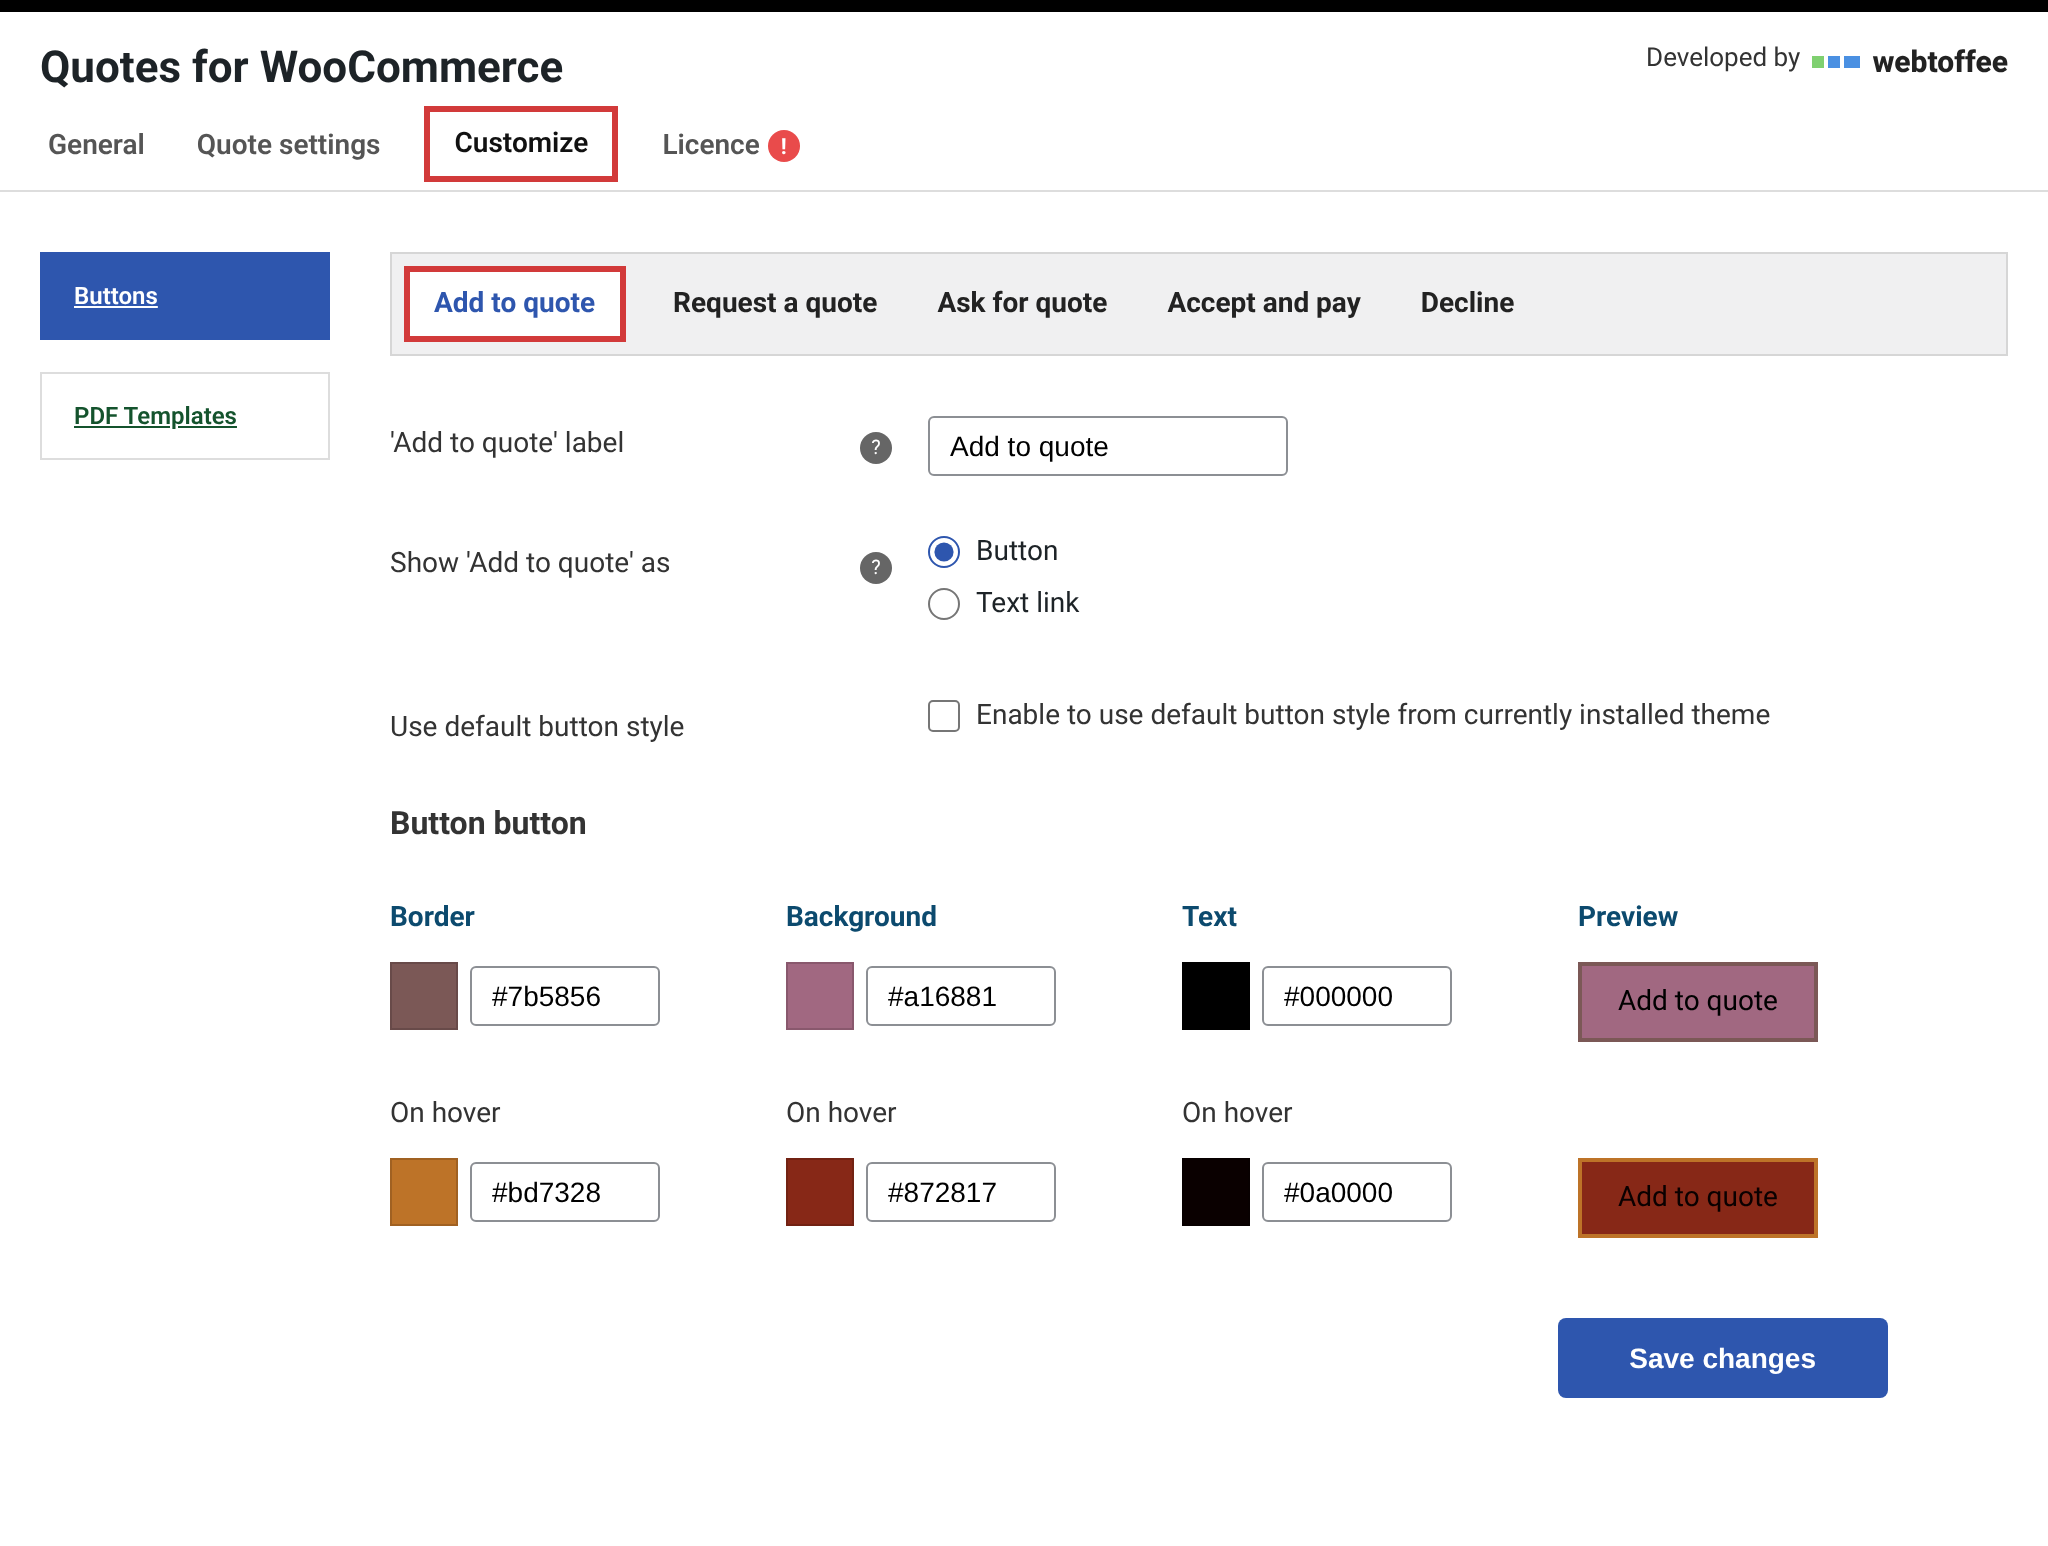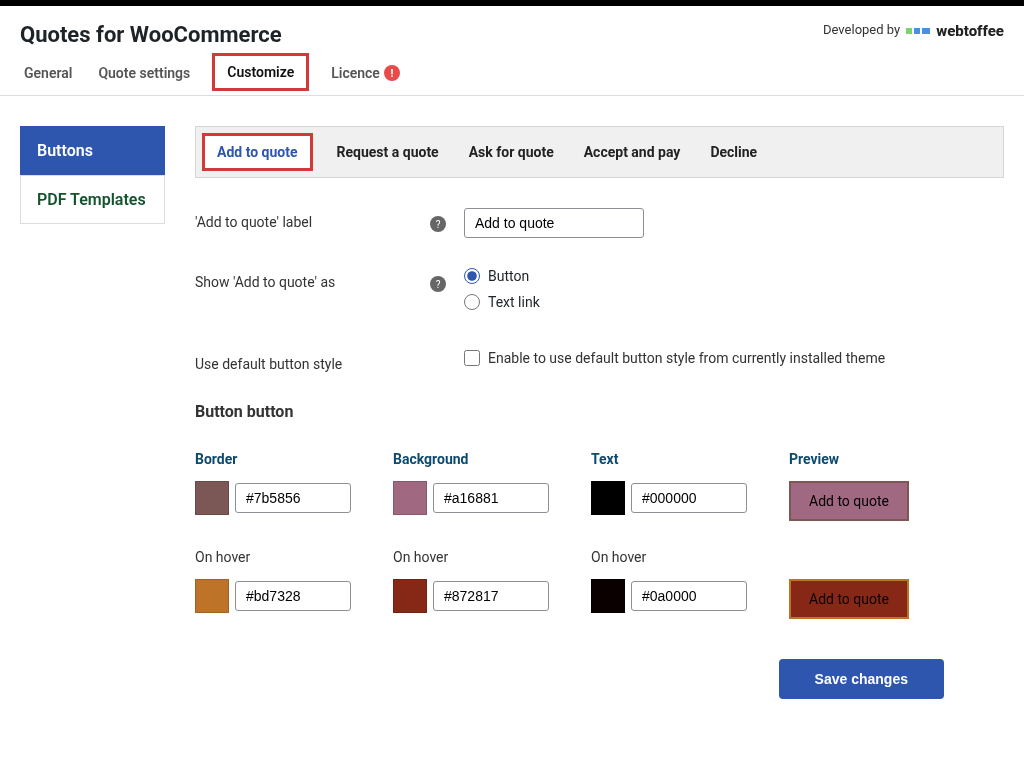--- a/index.html
+++ b/index.html
@@ -83,25 +83,27 @@
       display: flex;
       padding: 30px 20px 20px 20px;
       gap: 30px;
     }
     .sidebar {
       width: 145px;
       flex-shrink: 0;
     }
     .side-item {
       padding: 14px 16px;
-      font-size: 16px;
+      font-size: 12px;
       font-weight: 600;
       cursor: pointer;
       border: 1px solid transparent;
+      margin-bottom: 16px;
       position: relative;
+      text-decoration: underline;
     }
     .side-item.active {
       background: #2e56ae;
       color: #fff;
     }
     .side-item.active::after {
       content: '';
       position: absolute;
       right: -10px;
       top: 50%;
@@ -240,21 +242,21 @@
       width: 34px;
       height: 34px;
       border: 1px solid rgba(0,0,0,0.15);
       flex-shrink: 0;
     }
     .color-input {
       border: 1px solid #8c8f94;
       border-radius: 3px;
       padding: 6px 10px;
       font-size: 14px;
-      width: 116px;
+      width: 95px;
       margin-left: 6px;
     }
     .preview-btn {
       display: inline-block;
       padding: 10px 18px;
       font-size: 14px;
       color: #000;
       cursor: pointer;
       border: 2px solid;
     }

